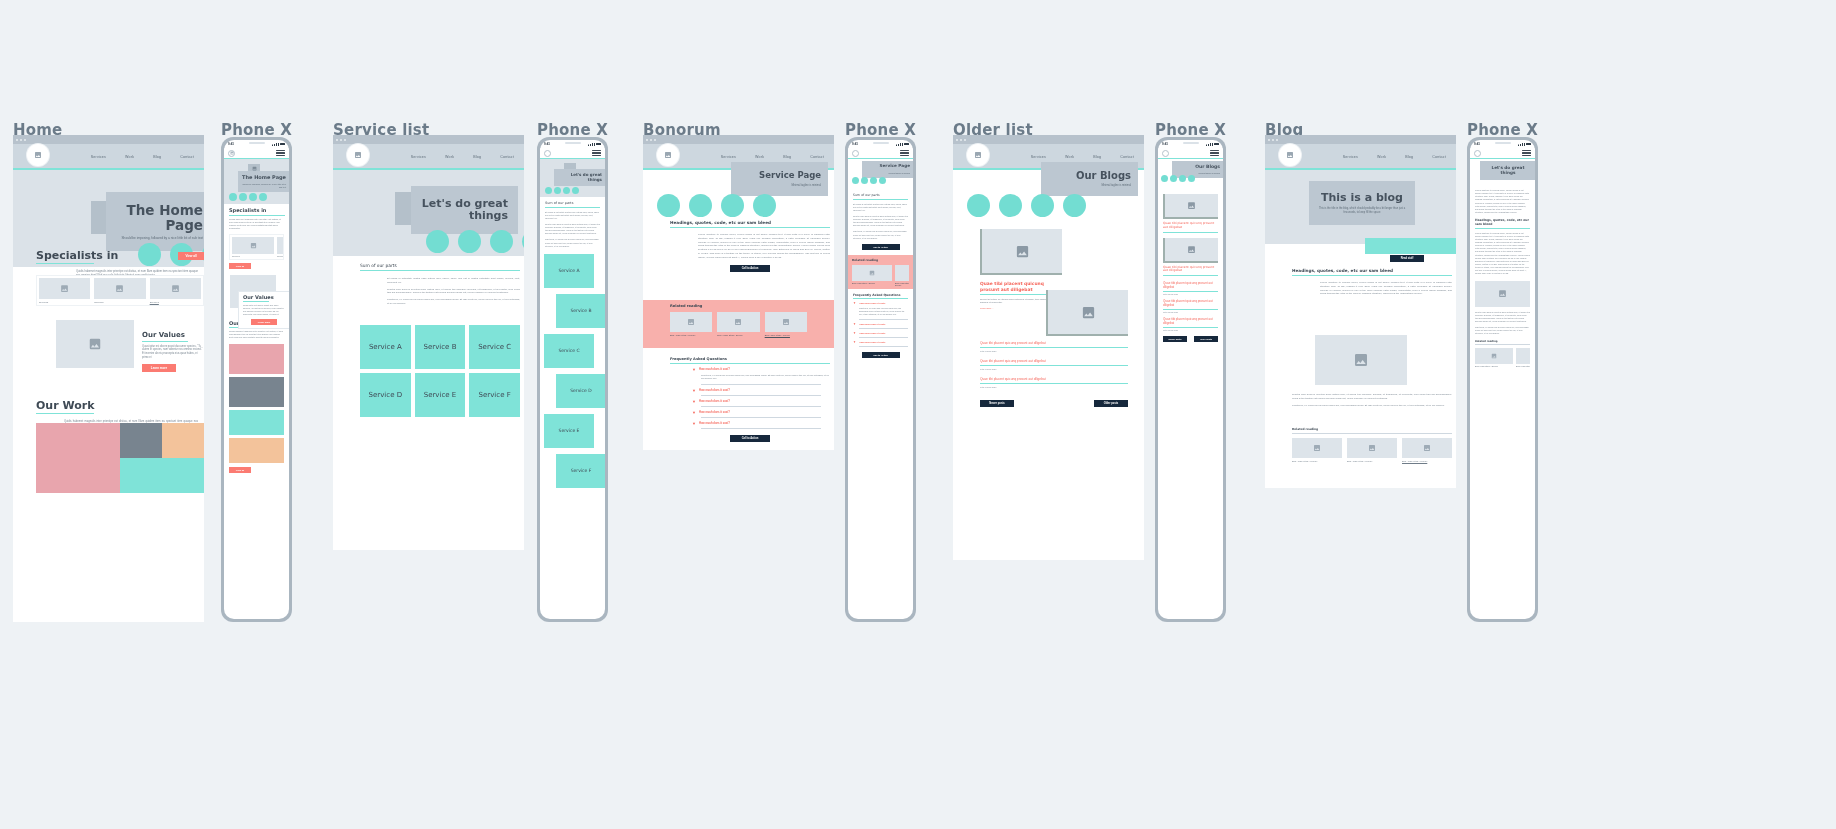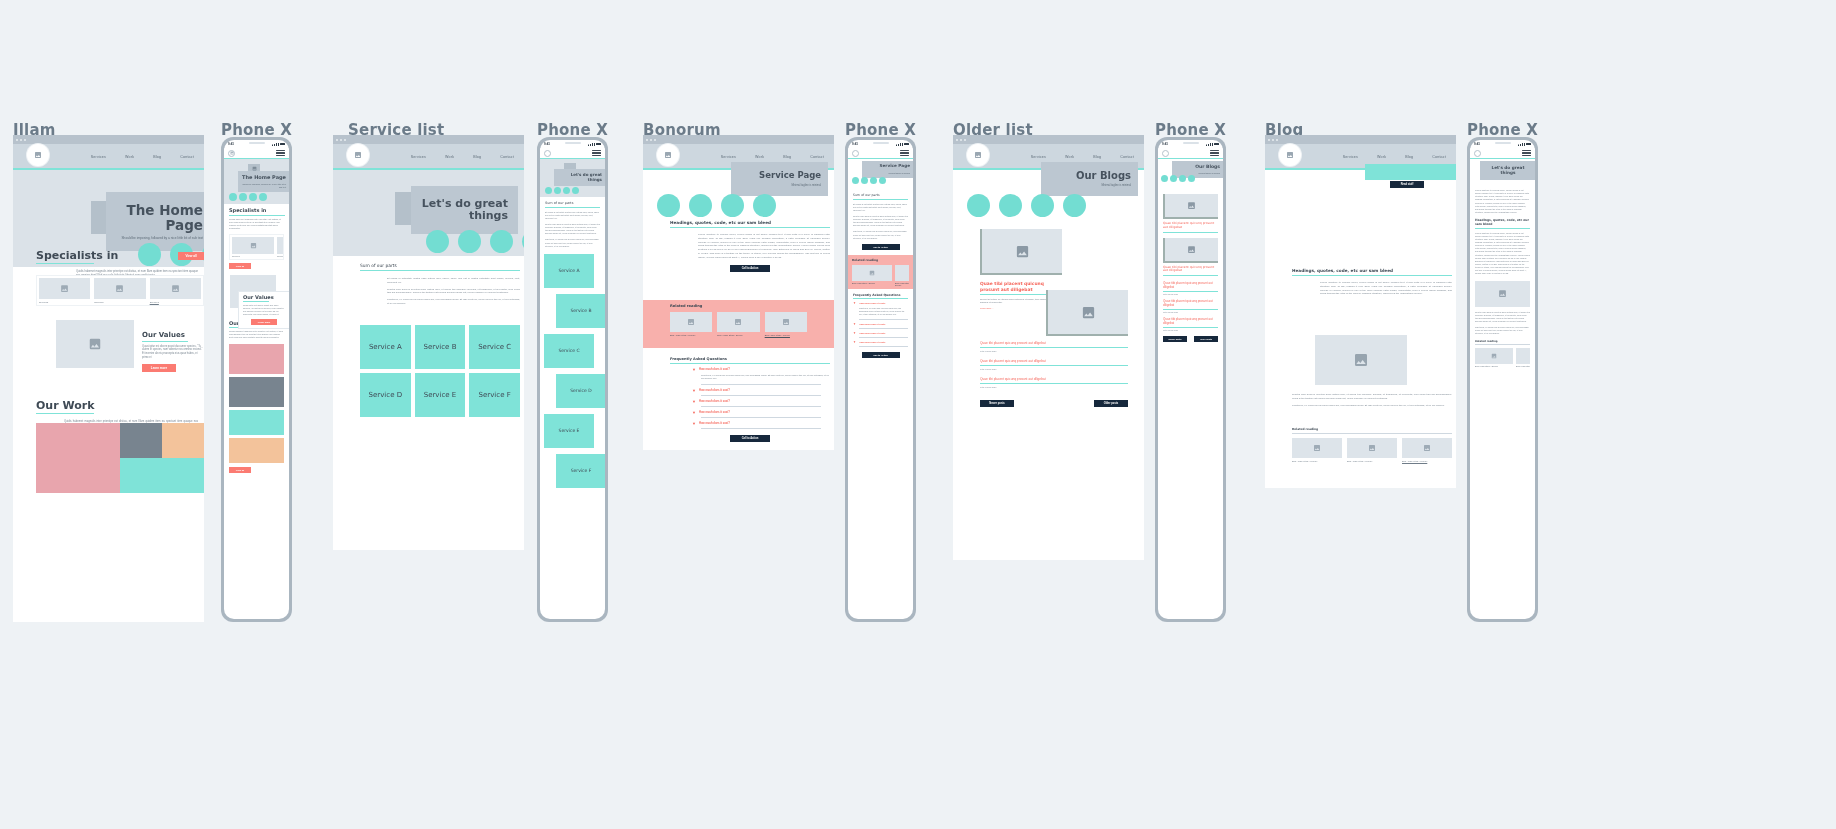--- a/index.html
+++ b/index.html
@@ -204,21 +204,21 @@
     border-left:2px solid #9fb0ad;
     border-bottom:2px solid #9fb0ad;
     display:flex;align-items:center;justify-content:center;
   }
 </style>
 </head>
 <body>
 
 <div class="canvas">
 
-  <div class="board-title" style="left:13px;top:121px">Illam</div>
+  <div class="board-title" style="left:13px;top:121px">Home</div>
   <div class="desktop" style="left:13px;top:135px;width:191px;height:487px;">
     <div class="browser-bar">
         <i></i>
         <i></i>
         <i></i>
       </div>
     <div class="nav">
       <span class="nav-link">Services</span>
       <span class="nav-link">Work</span>
       <span class="nav-link">Blog</span>
@@ -403,21 +403,21 @@
           <div style="height:30px;background:#e8a5ad"></div>
           <div style="height:30px;background:#78848f"></div>
           <div style="height:25px;background:#7fe3d8"></div>
           <div style="height:25px;background:#f3c39b"></div>
         </div>
         <div class="btn-red" style="width:22px;height:6px;font-size:2.3px;margin:4px 0 0 5px">View all</div>
       </div>
     </div>
   </div>
 
-  <div class="board-title" style="left:348px;top:121px">Service list</div>
+  <div class="board-title" style="left:333px;top:121px">Service list</div>
   <div class="desktop" style="left:333px;top:135px;width:191px;height:415px;">
     <div class="browser-bar">
         <i></i>
         <i></i>
         <i></i>
       </div>
     <div class="nav">
       <span class="nav-link">Services</span>
       <span class="nav-link">Work</span>
       <span class="nav-link">Blog</span>
@@ -880,20 +880,26 @@
       <span class="nav-link">Services</span>
       <span class="nav-link">Work</span>
       <span class="nav-link">Blog</span>
       <span class="nav-link">Contact</span>
       <div class="nav-underline"></div>
     </div>
     <div class="logo-badge">
       <svg viewBox="0 0 24 24" fill="#9aa7b2">
           <path d="M21 19V5a2 2 0 0 0-2-2H5a2 2 0 0 0-2 2v14a2 2 0 0 0 2 2h14a2 2 0 0 0 2-2zM8.5 13.5l2.5 3 3.5-4.5 4.5 6H5l3.5-4.5z"></path>
         </svg>
+    </div>
+    <div class="hero" style="height:74px;background:#dbe2e8">
+      <div class="hero-card" style="left:44px;top:11px;width:106px;height:44px;background:#bcc7d1;padding:5px 8px;align-items:center">
+        <div class="hero-title" style="font-size:11px;text-align:center">This is a blog</div>
+        <div class="hero-sub" style="font-size:2.6px;text-align:center">This is the title in the blog, which should probably be a bit longer than just a few words, to keep fill the space</div>
+      </div>
     </div>
     <div style="position:relative;height:22px;background:#fff">
       <div style="position:absolute;left:100px;top:-6px;width:91px;height:16px;background:#7fe3d8"></div>
       <div class="btn-dark" style="position:absolute;left:125px;top:11px;width:34px;height:7px;font-size:2.6px">Read stuff</div>
     </div>
     <div class="section" style="left:27px;top:133px;width:160px">
       <div class="tag" style="font-size:4.2px;font-weight:700">Headings, quotes, code, etc our sam bleed</div>
       <div class="rule" style="width:160px;margin-top:2px"></div>
       <div class="para" style="font-size:2.5px;margin:5px 0 0 28px;width:132px;text-align:justify">Lorem Contrary to popular belief, Lorem Ipsum is not simply random text. It has roots in a piece of classical Latin literature from 45 BC, making it over 2000 years old. Richard McClintock, a Latin professor at Hampden-Sydney College in Virginia, looked up one of the more obscure Latin words, consectetur, from a Lorem Ipsum passage, and going through the cites of the word in classical literature, discovered the undoubtable source.</div>
     </div>

